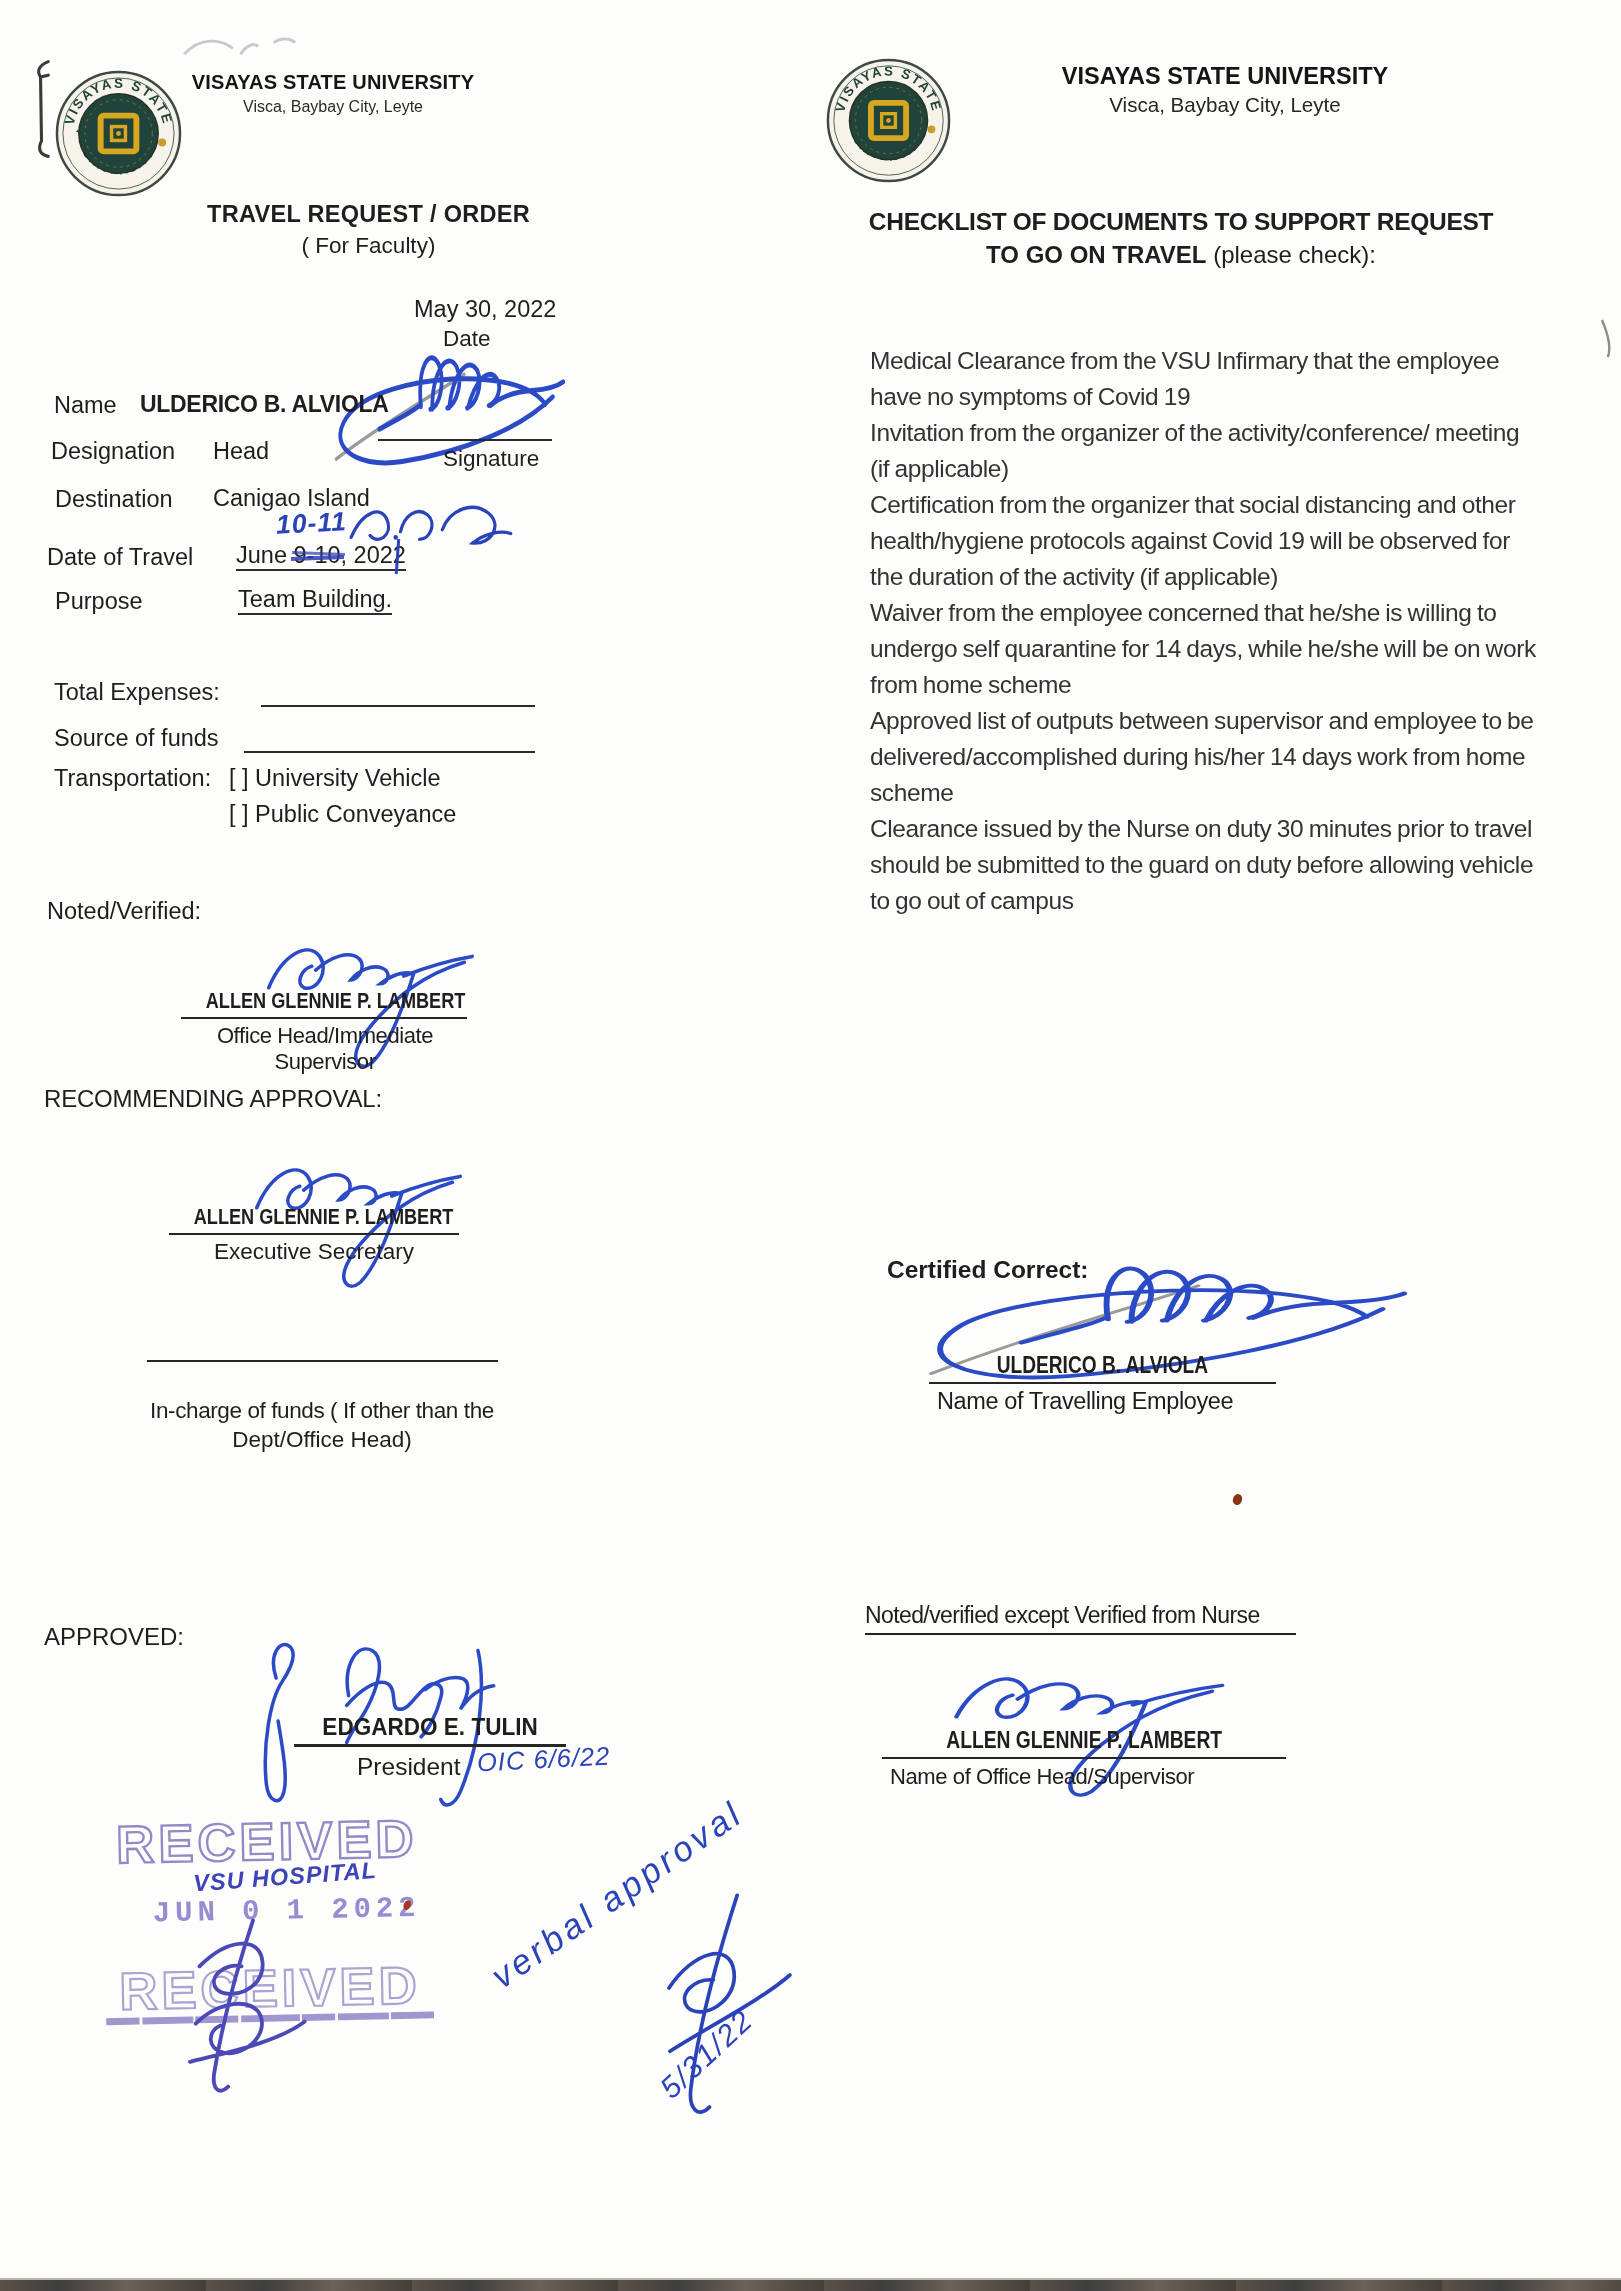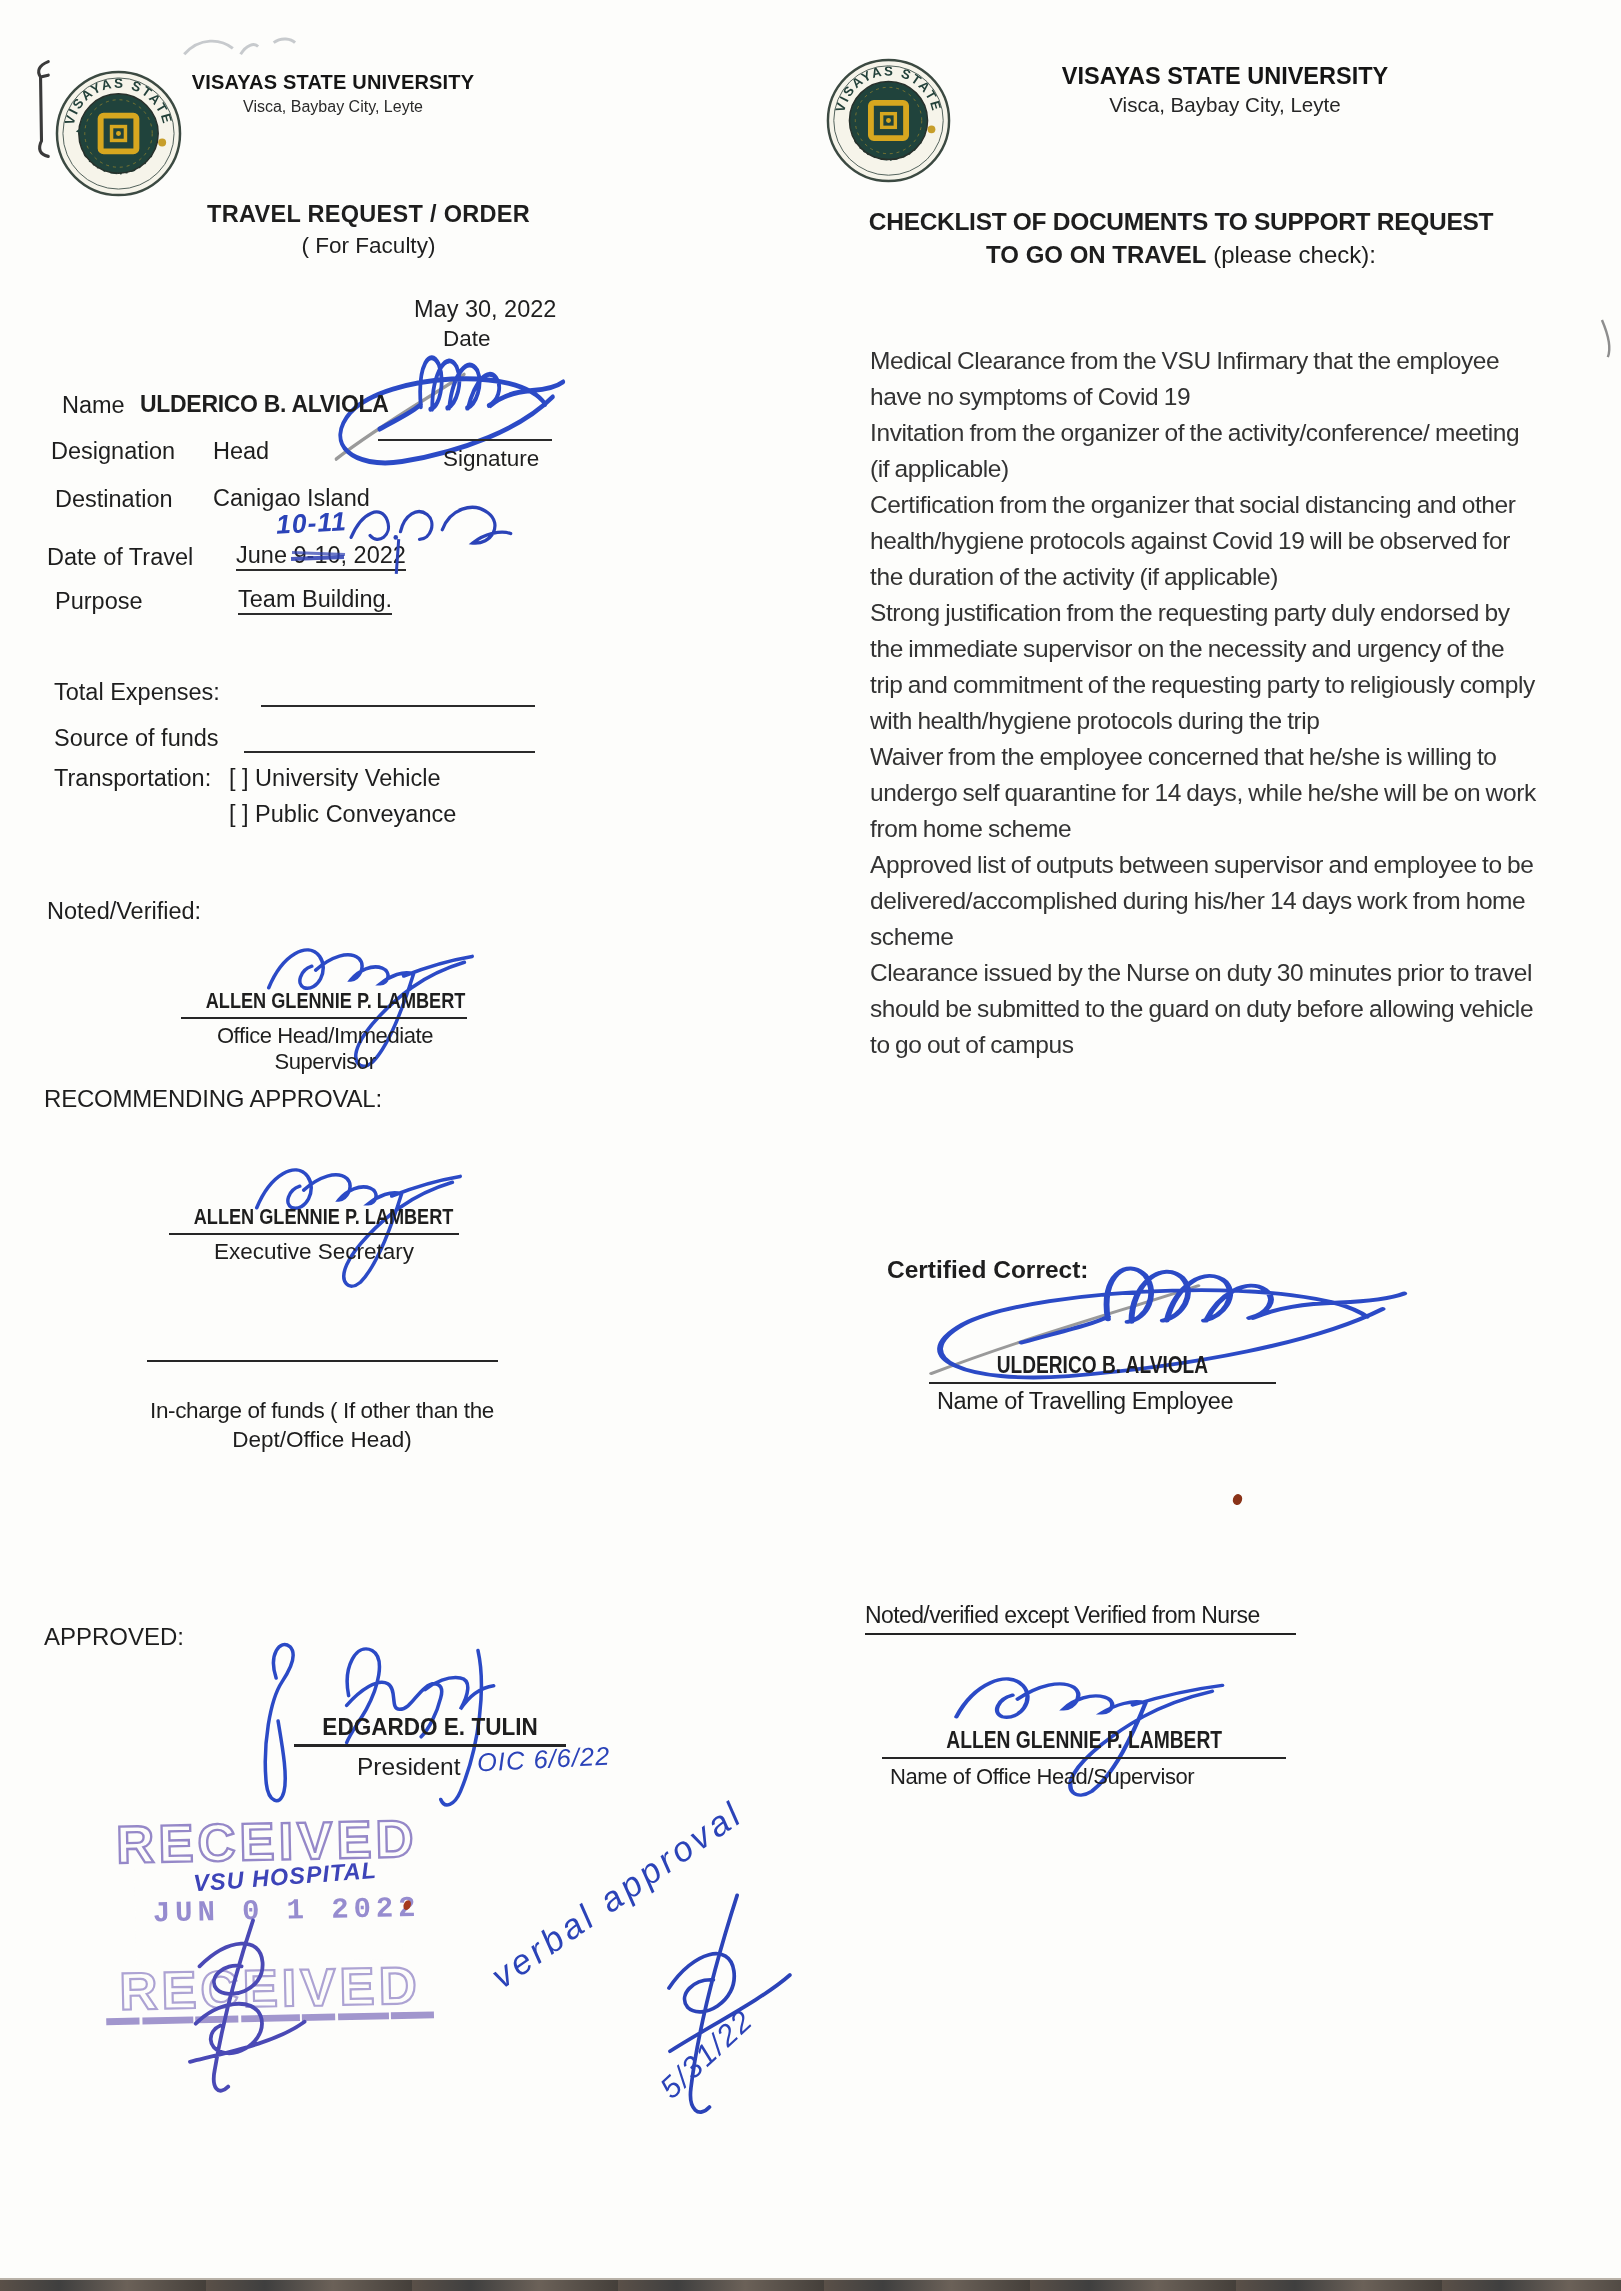--- a/index.html
+++ b/index.html
@@ -73,21 +73,21 @@
              M62,74 C86,64 98,60 106,54
              M106,56 C102,22 116,8 125,22 C132,36 126,56 116,58
              M118,58 C118,28 134,10 144,24 C151,36 144,54 134,57
              M136,57 C140,30 156,14 166,27 C172,38 165,54 155,57
              M156,57 C163,36 177,24 186,33 C193,41 187,52 178,55
              M180,55 C192,47 206,44 224,43 C240,42 250,40 257,36" fill="none" stroke="#2b4ac6" stroke-width="4" stroke-linecap="round"></path>
   </svg>
   <div class="abs" style="left:378px;top:439px;width:174px;border-top:2.5px solid #2a2a2a;"></div>
   <div class="abs" style="left:443px;top:446px;font-size:22.5px;">Signature</div>
 
-  <div class="abs" style="left:62px;top:392px;font-size:23.5px;">Name</div>
+  <div class="abs" style="left:54px;top:392px;font-size:23.5px;">Name</div>
   <div class="abs b" style="left:140px;top:391px;font-size:23px;letter-spacing:-0.3px;">ULDERICO B. ALVIOLA</div>
 
   <div class="abs" style="left:51px;top:438px;font-size:23.5px;">Designation</div>
   <div class="abs" style="left:213px;top:438px;font-size:23.5px;">Head</div>
 
   <div class="abs" style="left:55px;top:486px;font-size:23.5px;">Destination</div>
   <div class="abs" style="left:213px;top:485px;font-size:23.5px;">Canigao Island</div>
 
   <svg class="abs" style="left:343px;top:488px" width="172" height="76" viewBox="0 0 180 80">
     <path d="M8,52 C20,24 40,18 46,34 C52,50 36,60 28,50
@@ -215,21 +215,20 @@
 
   <div class="abs b c" style="left:823px;top:208px;width:716px;font-size:24.5px;letter-spacing:-0.3px;">CHECKLIST OF DOCUMENTS TO SUPPORT REQUEST</div>
   <div class="abs c" style="left:823px;top:241px;width:716px;font-size:24px;">
     <span class="b">TO GO ON TRAVEL</span><span> (please check):</span>
   </div>
 
   <div class="abs checklist" style="left:870px;top:343px;width:668px;font-size:24.5px;line-height:36px;color:#333;letter-spacing:-0.4px;word-spacing:-1px;">
     <p>Medical Clearance from the VSU Infirmary that the employee have no symptoms of Covid 19</p>
     <p>Invitation from the organizer of the activity/conference/ meeting (if applicable)</p>
     <p>Certification from the organizer that social distancing and other health/hygiene protocols against Covid 19 will be observed for the duration of the activity (if applicable)</p>
-    <p>Strong justification from the requesting party duly endorsed by the immediate supervisor on the necessity and urgency of the trip and commitment of the requesting party to religiously comply with health/hygiene protocols during the trip</p>
     <p>Waiver from the employee concerned that he/she is willing to undergo self quarantine for 14 days, while he/she will be on work from home scheme</p>
     <p>Approved list of outputs between supervisor and employee to be delivered/accomplished during his/her 14 days work from home scheme</p>
     <p>Clearance issued by the Nurse on duty 30 minutes prior to travel should be submitted to the guard on duty before allowing vehicle to go out of campus</p>
   </div>
 
   <div class="abs b" style="left:887px;top:1256px;font-size:24.5px;">Certified Correct:</div>
   <svg class="abs" style="left:900px;top:1247px" width="510" height="142" viewBox="0 0 260 110" preserveAspectRatio="none">
     <path d="M16,98 C64,70 112,50 152,30" fill="none" stroke="#9a9a9a" stroke-width="2.2" stroke-linecap="round"></path>
     <path d="M238,54 C210,22 70,30 32,60 C2,86 34,106 86,100 C150,92 212,74 246,48
              M62,74 C86,64 98,60 106,54

